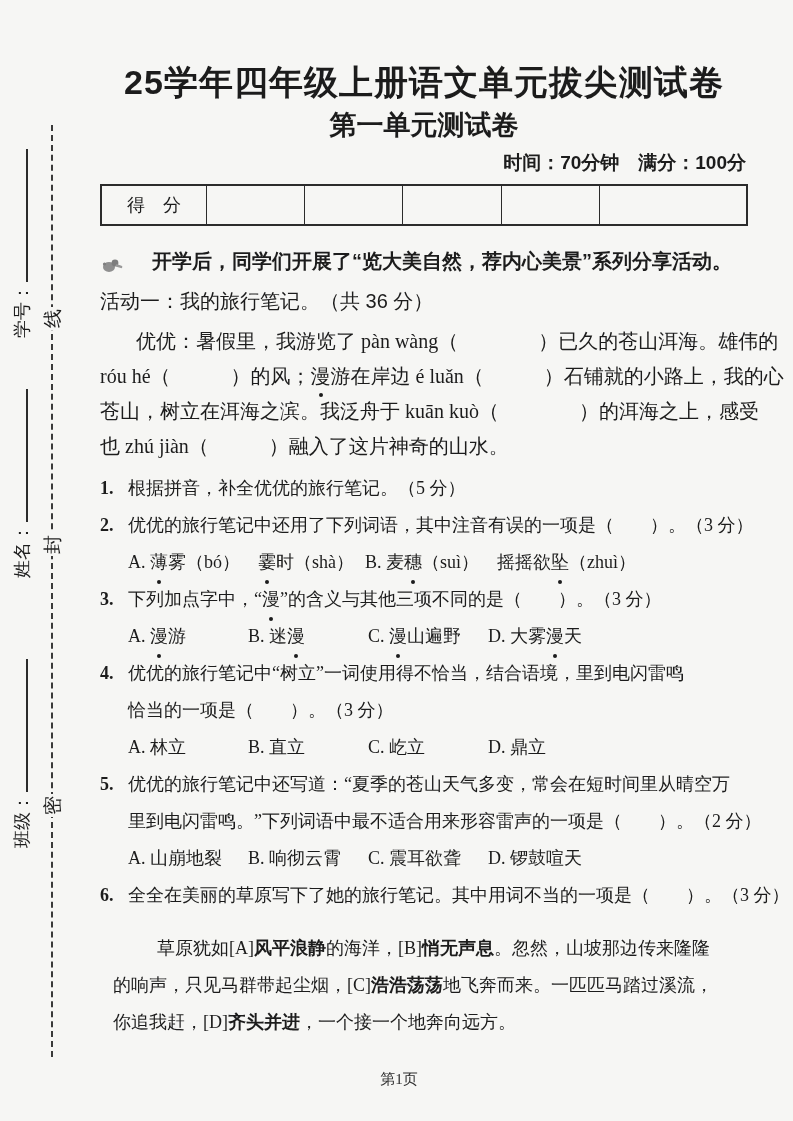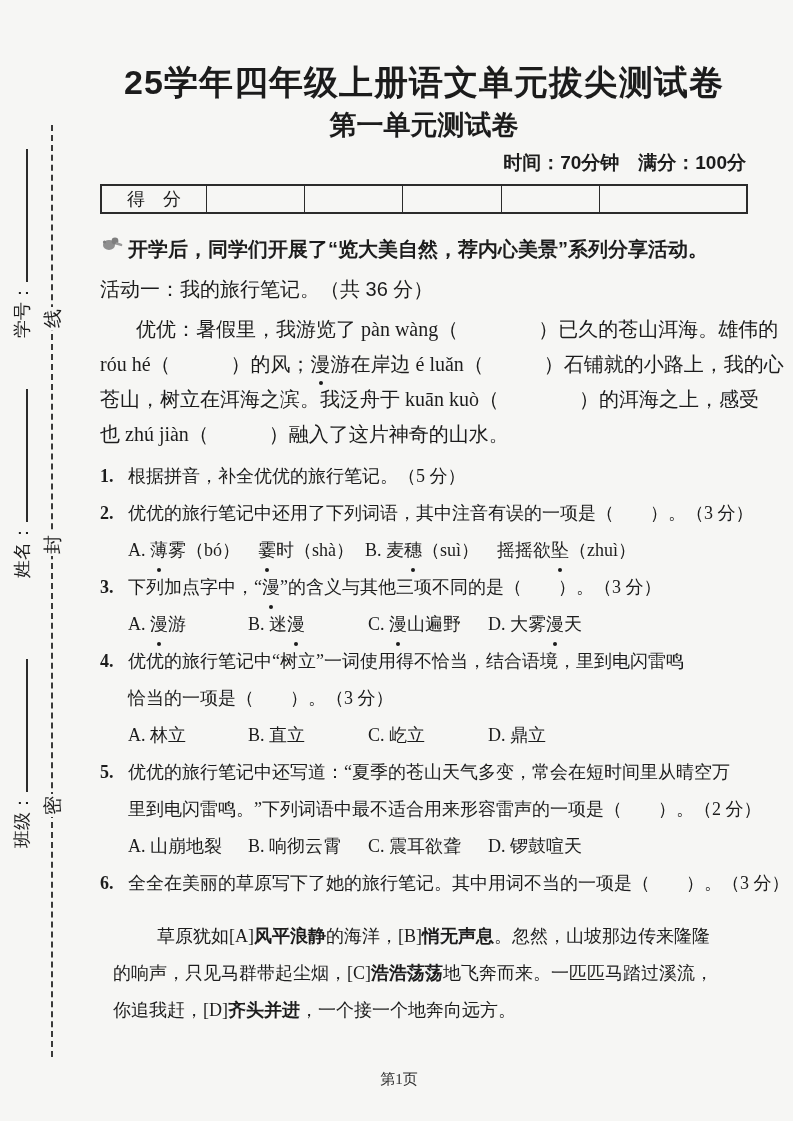--- a/index.html
+++ b/index.html
@@ -16,26 +16,26 @@
   
   .title { font-family:"Liberation Sans", sans-serif; font-weight:800; font-size:34px; line-height:44px; text-align:center; letter-spacing:1px; }
   .subtitle { font-family:"Liberation Sans", sans-serif; font-weight:800; font-size:27px; line-height:38px; text-align:center; margin-top:2px; }
   .meta { font-family:"Liberation Sans", sans-serif; font-weight:700; font-size:19px; text-align:right; margin-top:6px; margin-bottom:8px; padding-right:2px; }
 
   
   table.score { width:100%; border-collapse:collapse; font-size:18px; }
   table.score td { border:1.5px solid #2b2b2b; text-align:center; }
   table.score { border:2px solid #2b2b2b; }
   table.score tr.r1 td { height:29px; }
-  table.score tr.r2 td { height:28px;margin-left:36px; }
+  table.score tr.r2 td { height:40px;margin-left:36px; }
   table.score td.c0 { width:16.3%; }
   table.score td.c1,table.score td.c2,table.score td.c3,table.score td.c4 { width:16.4%; }
 
   
-  .intro { margin-top:20px; font-family:"Liberation Sans", sans-serif; font-weight:700; font-size:20px; line-height:30px; display:flex; align-items:flex-start; }
+  .intro { margin-top:20px; font-family:"Liberation Sans", sans-serif; font-weight:700; font-size:20px; line-height:30px; display:flex; align-items:flex-end;gap:24px; }
   .intro .icon { flex:0 0 auto; margin-right:4px; display:inline-flex; }
   .activity { margin-top:10px; font-family:"Liberation Sans", sans-serif; font-weight:500; font-size:20px; line-height:30px; }
 
   
   .travel { margin-top:8px; font-size:20px; line-height:35px; }
   .travel .tline { white-space:nowrap; }
   .travel .tline.first { padding-left:36px; }
 
   
   .questions { margin-top:6px; font-size:18px; line-height:37px; }

